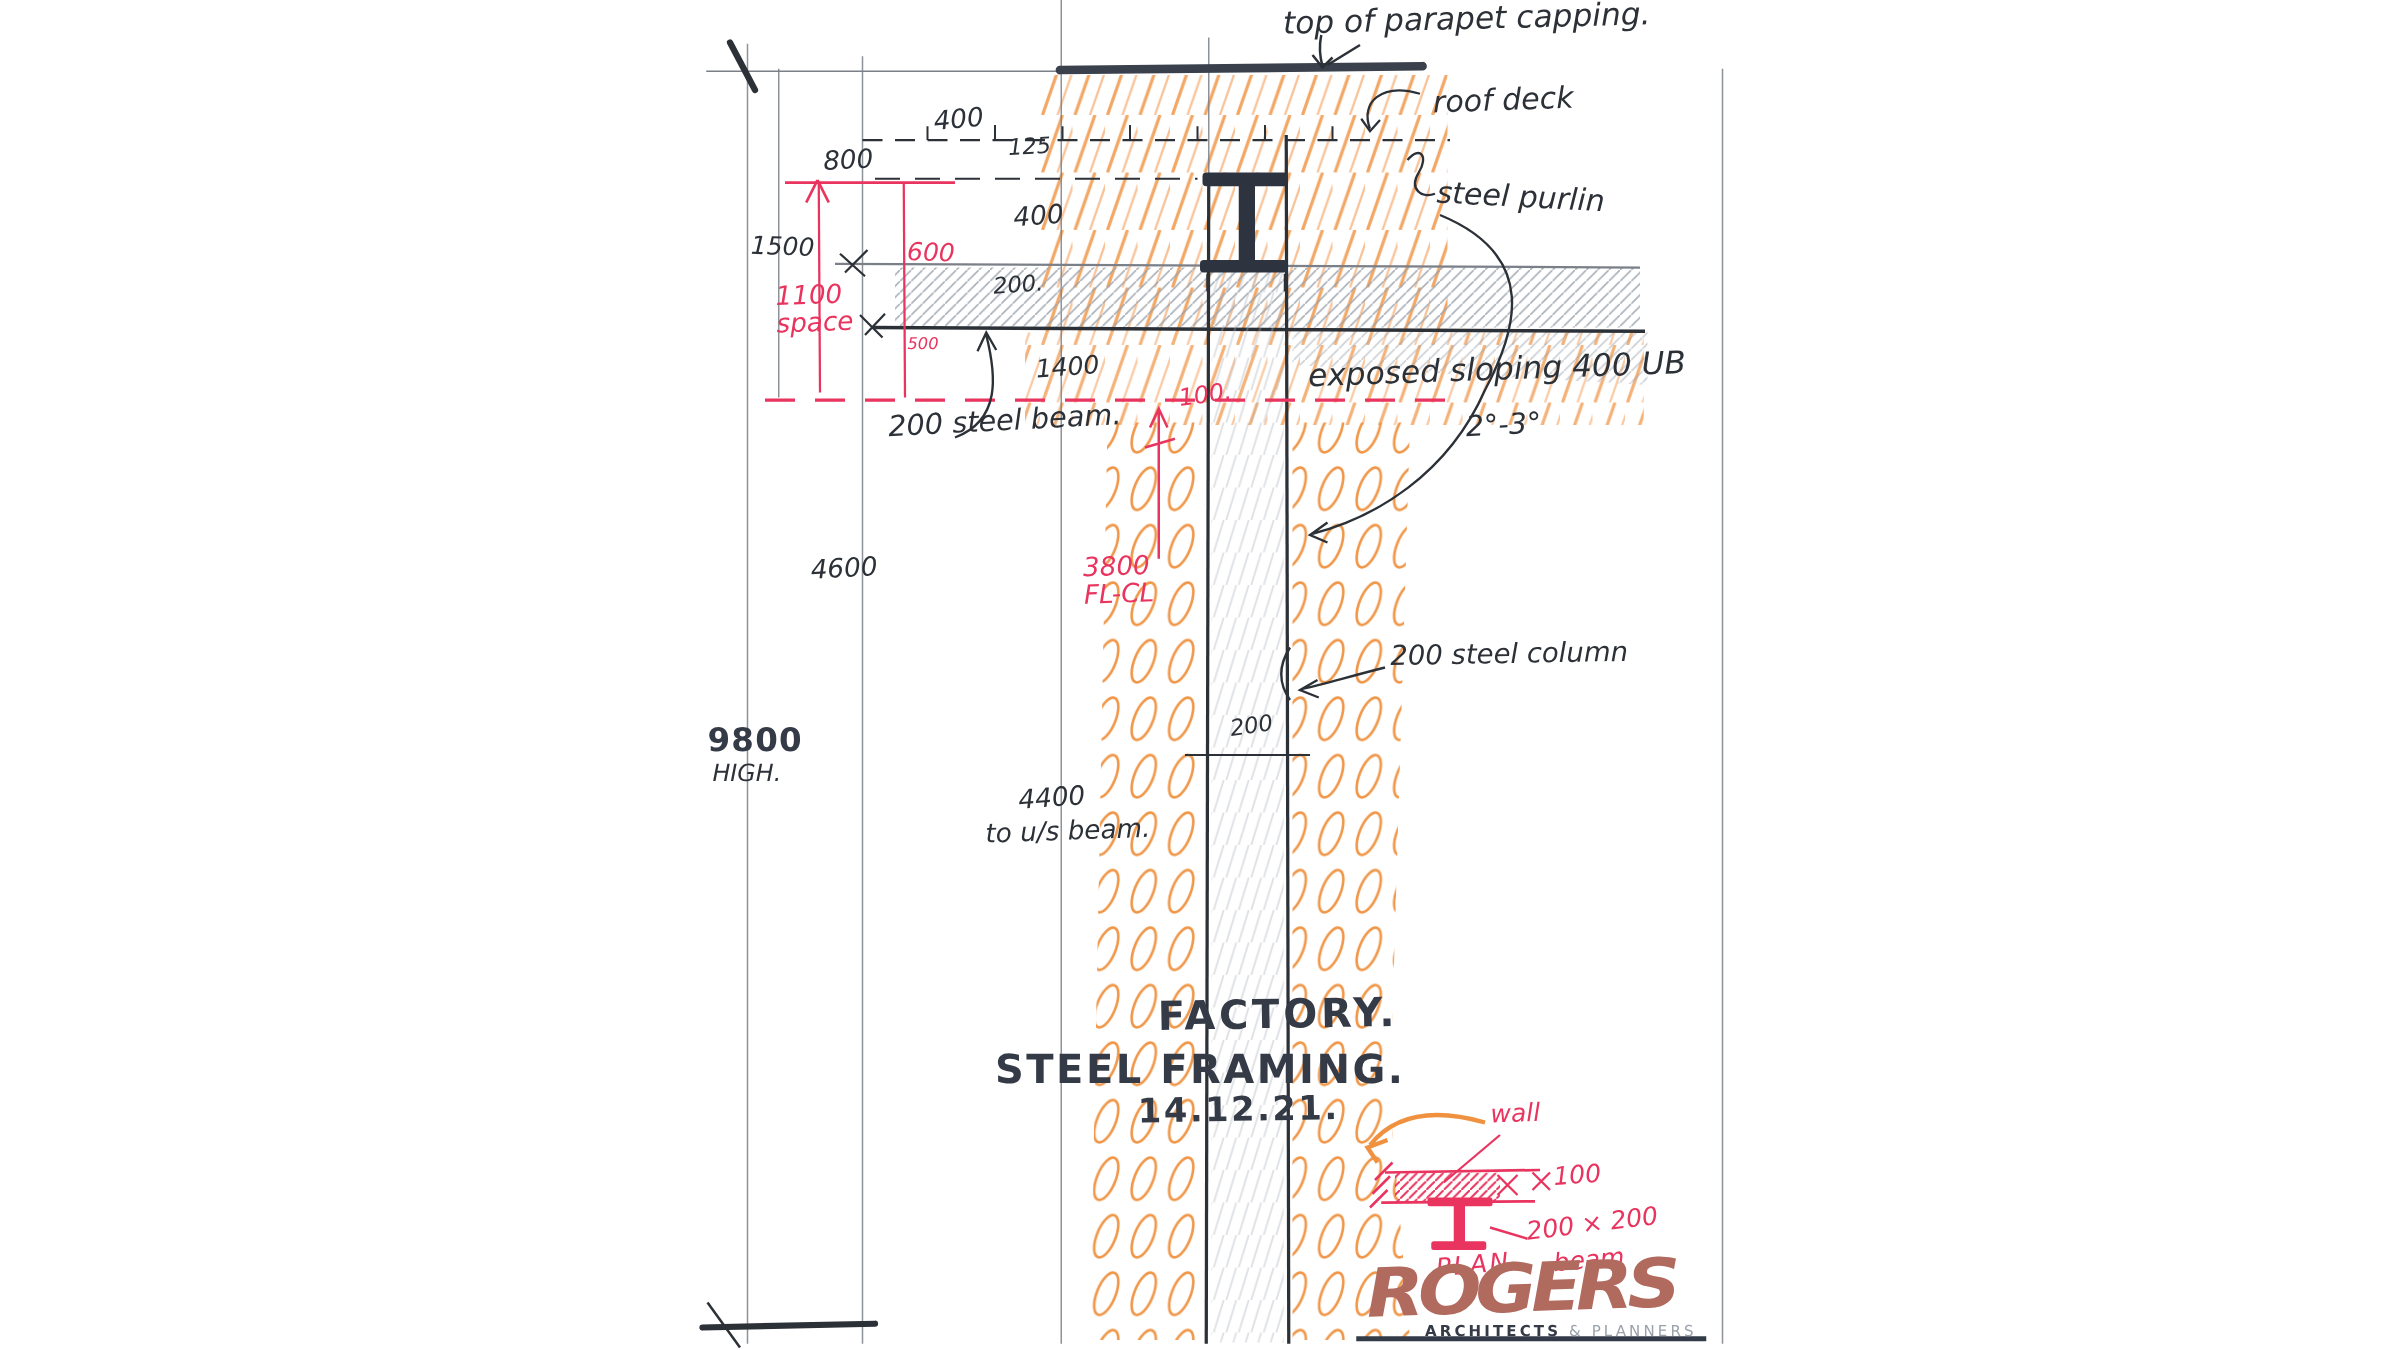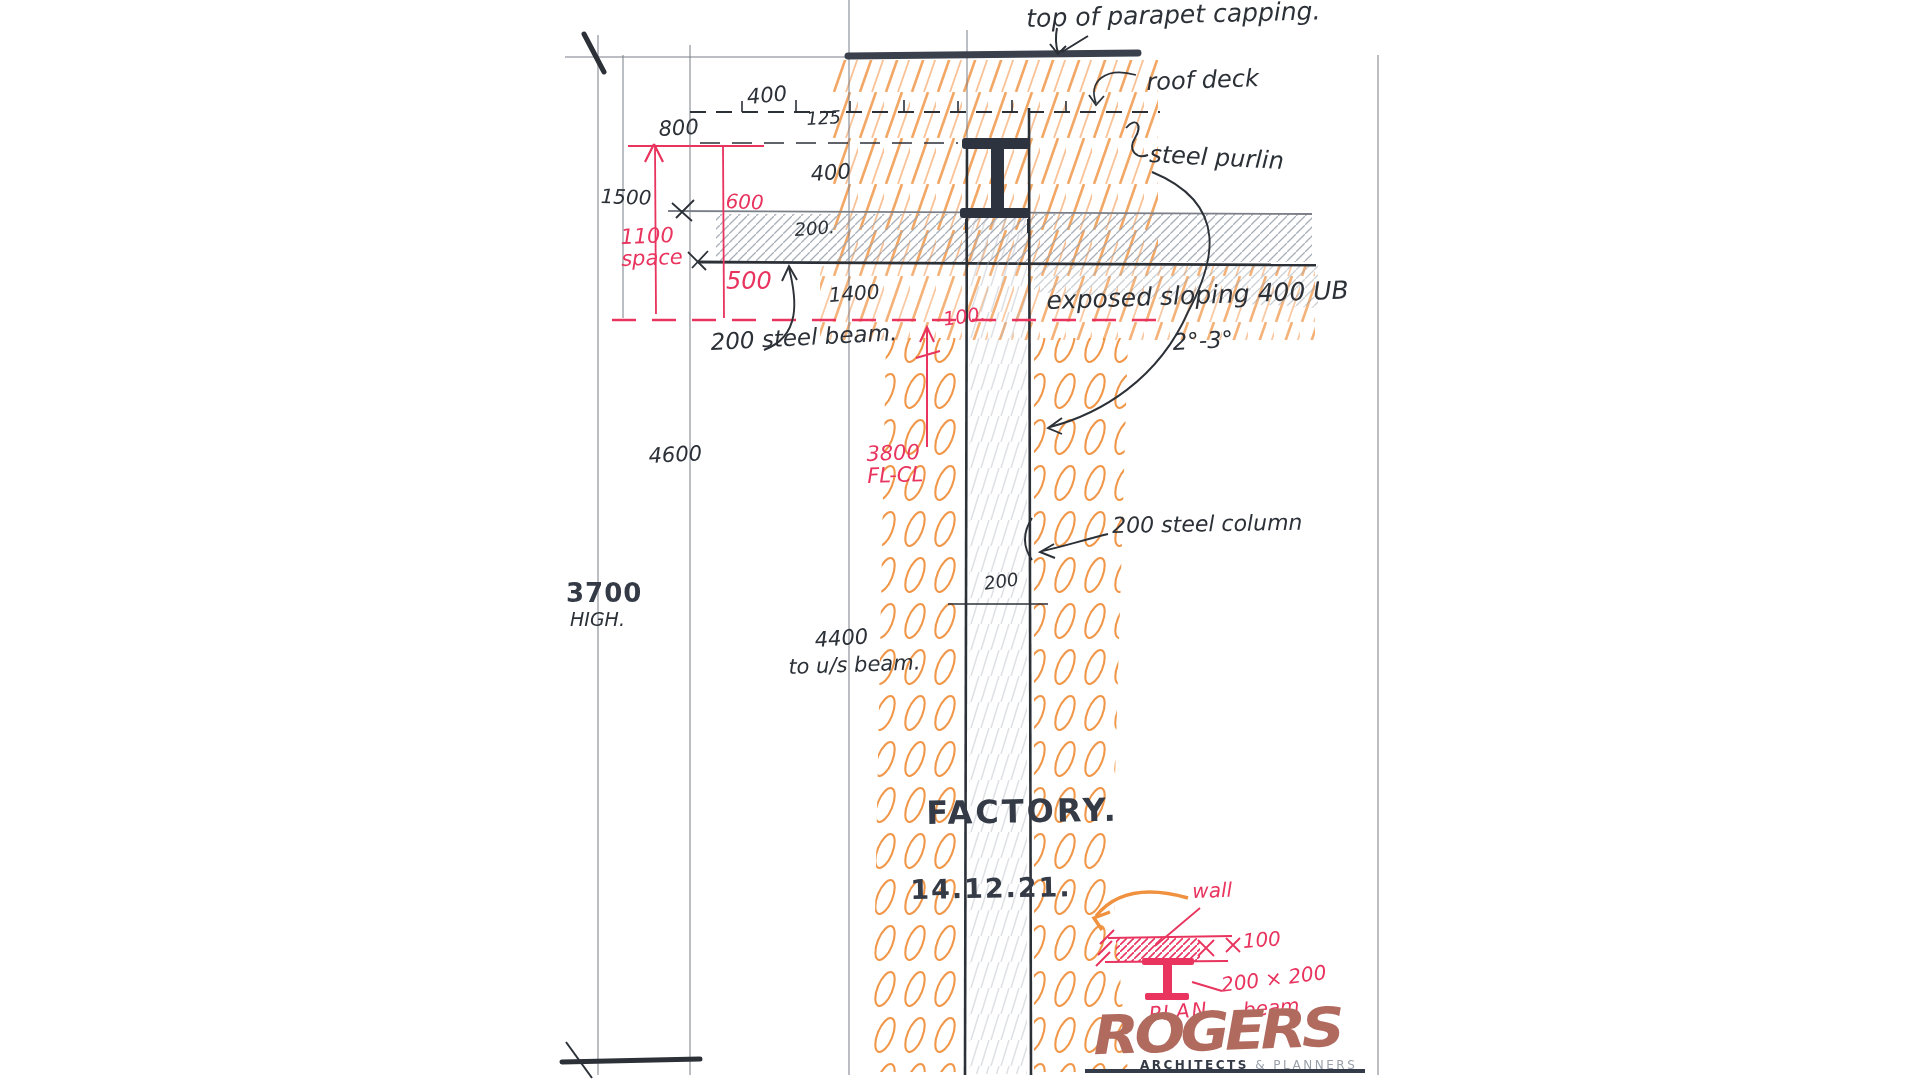--- a/index.html
+++ b/index.html
@@ -174,42 +174,43 @@
 
 <div class="t" style="left:746px;top:86px;font-size:21px;transform:rotate(-5deg)">400</div>
 <div class="t" style="left:806px;top:110px;font-size:18px;transform:rotate(-3deg)">125</div>
 <div class="t" style="left:658px;top:118px;font-size:21px;transform:rotate(-3deg)">800</div>
 <div class="t" style="left:810px;top:163px;font-size:21px;transform:rotate(-4deg)">400</div>
 <div class="t" style="left:601px;top:186px;font-size:20px;transform:rotate(2deg)">1500</div>
 <div class="t red" style="left:726px;top:191px;font-size:20px;transform:rotate(2deg)">600</div>
 <div class="t" style="left:794px;top:221px;font-size:18px;transform:rotate(-4deg)">200.</div>
 <div class="t red" style="left:620px;top:226px;font-size:21px;transform:rotate(-2deg)"><span>1100</span><br>
      <span>space</span></div>
-<div class="t red" style="left:726px;top:269px;font-size:24px">500</div>
+<div class="t red" style="left:726px;top:269px;font-size:13px">500</div>
 <div class="t" style="left:828px;top:285px;font-size:20px;transform:rotate(-4deg)">1400</div>
 
 <div class="t" style="left:1046px;top:288px;font-size:25px;transform:rotate(-2deg)">exposed sloping 400 UB</div>
 <div class="t" style="left:1172px;top:330px;font-size:23px;transform:rotate(-3deg)">2°-3°</div>
 <div class="t red" style="left:942px;top:310px;font-size:19px;transform:rotate(-8deg)">100.</div>
 <div class="t" style="left:710px;top:330px;font-size:23px;transform:rotate(-3deg)">200 steel beam.</div>
 
 <div class="t red" style="left:866px;top:443px;font-size:21px;transform:rotate(-2deg)"><span>3800</span><br>
      <span>FL-CL</span></div>
 <div class="t" style="left:648px;top:445px;font-size:21px;transform:rotate(-3deg)">4600</div>
 
-<div class="t marker" style="left:566px;top:580px;font-size:26px;letter-spacing:1px">3700</div>
+<div class="t marker" style="left:566px;top:580px;font-size:26px;letter-spacing:1px">9800</div>
 <div class="t" style="left:570px;top:610px;font-size:19px">HIGH.</div>
 
 <div class="t" style="left:1112px;top:514px;font-size:22px;transform:rotate(-1deg)">200 steel column</div>
 <div class="t" style="left:983px;top:575px;font-size:18px;transform:rotate(-8deg)">200</div>
 
 <div class="t" style="left:814px;top:629px;font-size:21px;transform:rotate(-4deg)">4400</div>
 <div class="t" style="left:788px;top:656px;font-size:21px;transform:rotate(-2deg)">to u/s beam.</div>
 
 <div class="t marker" style="left:926px;top:797px;font-size:32px;letter-spacing:3px;transform:rotate(-1deg)">FACTORY.</div>
+<div class="t marker" style="left:796px;top:839px;font-size:32px;letter-spacing:2px">STEEL FRAMING.</div>
 <div class="t marker" style="left:910px;top:876px;font-size:27px;letter-spacing:2px;transform:rotate(-1deg)">14.12.21.</div>
 
 <div class="t red" style="left:1192px;top:881px;font-size:20px;transform:rotate(-2deg)">wall</div>
 <div class="t red" style="left:1242px;top:931px;font-size:20px;transform:rotate(-4deg)">100</div>
 <div class="t red" style="left:1220px;top:975px;font-size:20px;transform:rotate(-7deg)">200 × 200</div>
 <div class="t red" style="left:1242px;top:1000px;font-size:20px;transform:rotate(-5deg)">beam</div>
 <div class="t red" style="left:1148px;top:1004px;font-size:20px;letter-spacing:2px;transform:rotate(-5deg)">PLAN</div>
 
 <div class="logo-word" style="left:1092px;top:1004px;font-size:60px;transform:rotate(-2deg) scaleY(.9)">ROGERS</div>
 <div class="logo-sub" style="left:1140px;top:1058px;font-size:12px"><span class="b">ARCHITECTS</span>&nbsp;<span class="l">&amp; PLANNERS</span></div>

